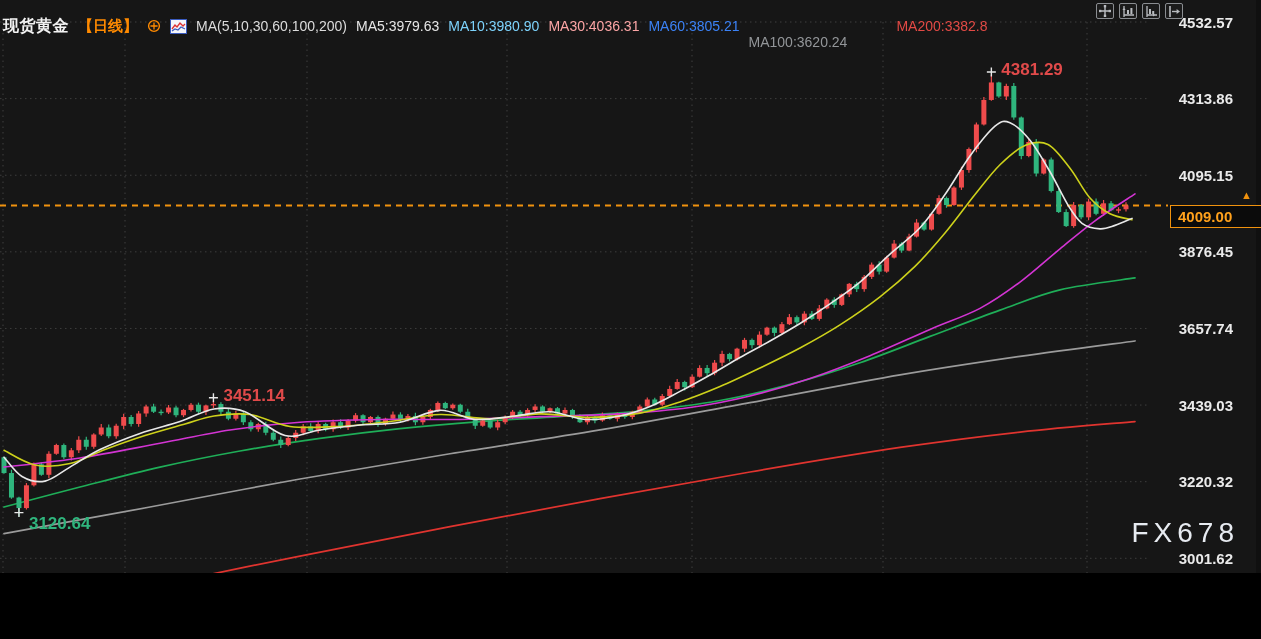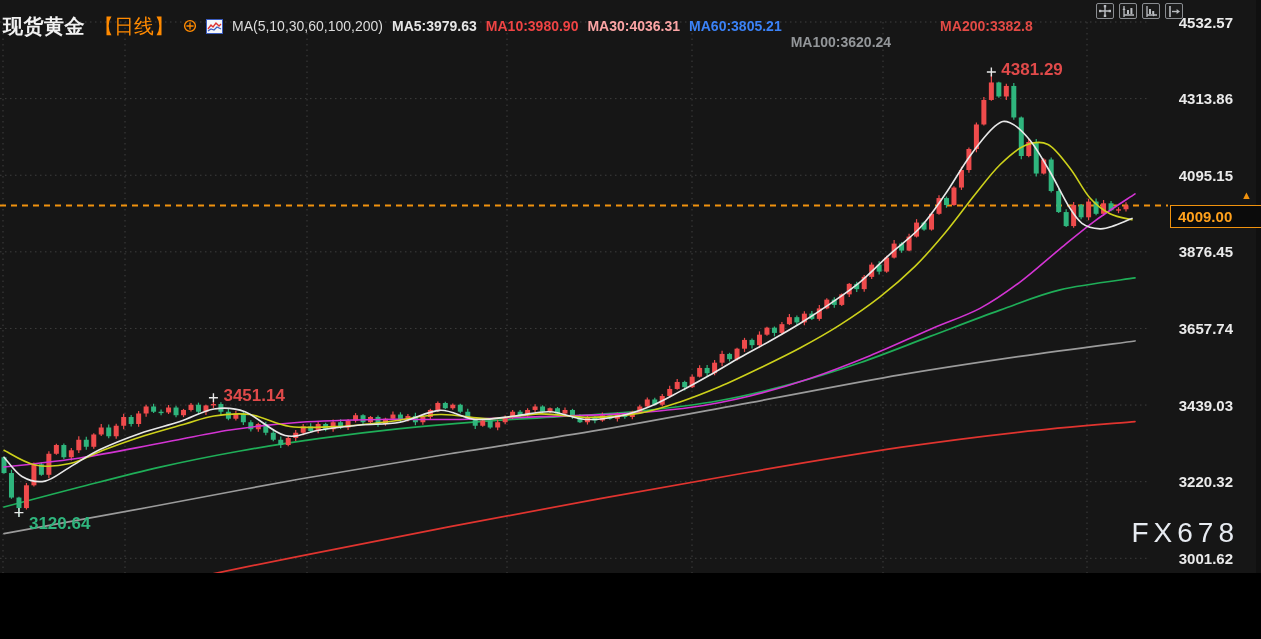--- a/index.html
+++ b/index.html
@@ -1,24 +1,24 @@
 <!DOCTYPE html>
 <html><head>
 <meta charset="utf-8">
 <style>
   html,body{margin:0;padding:0;background:#000;}
   .stage{position:relative;width:1261px;height:573px;background:#161616;overflow:hidden;
          font-family:"Liberation Sans",sans-serif;-webkit-font-smoothing:antialiased;}
   #chart-svg{position:absolute;left:0;top:0;z-index:1;}
   .topbar{position:absolute;left:3px;top:2px;z-index:6;display:flex;align-items:center;gap:9px;
           white-space:nowrap;font-size:14px;color:#dcdcdc;}
-  .title{font-size:20px;font-weight:bold;color:#f2f2f2;letter-spacing:.5px;font-family:Liberation Serif, serif;}
-  .timeframe{font-size:20px;font-weight:normal;color:#ff8a00;}
+  .title{font-size:16px;font-weight:bold;color:#f2f2f2;letter-spacing:.5px;font-family:Liberation Serif, serif;}
+  .timeframe{font-size:15px;font-weight:bold;color:#ff8a00;}
   .ma-param{color:#dcdcdc;}
-  .ma-val{font-weight:700;}
+  .ma-val{font-weight:400;}
   .tb-icons{position:absolute;top:3px;left:1096px;z-index:6;display:flex;gap:5px;}
   .tb-btn{width:18px;height:16px;border:1px solid #8a8d91;border-radius:2px;background:#1b1b1b;
           display:flex;align-items:center;justify-content:center;box-sizing:border-box;cursor:pointer;}
   .price-tag{position:absolute;left:1170px;top:205px;width:86px;height:21px;z-index:7;
              border:1px solid #f0920e;background:#0b0b0b;color:#ffa11c;font-weight:bold;
              font-size:15px;line-height:21px;padding-left:7px;box-sizing:content-box;}
   .price-arrow{position:absolute;left:1241px;top:190px;z-index:8;color:#f0920e;font-size:11px;line-height:11px;}
   .watermark{position:absolute;right:22px;bottom:24px;z-index:4;color:#e7ebf1;font-size:28px;
              letter-spacing:5px;font-weight:500;}
   .macd-bar{position:absolute;left:3px;top:630px;z-index:6;display:flex;gap:15px;font-size:15px;
@@ -385,21 +385,21 @@
     </span>
     <span style="display:inline-flex;">
       <svg width="17" height="15" viewBox="0 0 17 15">
         <rect x="0.5" y="0.5" width="16" height="14" fill="#f4f6fa" stroke="#3a5bbf"></rect>
         <path d="M2 10l3-4 2 2 3-4 3 3 2-2" fill="none" stroke="#d33" stroke-width="1.3"></path>
         <path d="M2 12l3-2 3 1 3-3 4 2" fill="none" stroke="#3a5bbf" stroke-width="1.2"></path>
       </svg>
     </span>
     <span class="ma-param">MA(5,10,30,60,100,200)</span>
     <span class="ma-val" style="color: rgb(230, 230, 230);">MA5:3979.63</span>
-    <span class="ma-val" style="color: #ef4444;">MA10:3980.90</span>
+    <span class="ma-val" style="color: #7dd3fc;">MA10:3980.90</span>
     <span class="ma-val" style="color: #fca5a5;">MA30:4036.31</span>
     <span class="ma-val" style="color: #3b82f6;">MA60:3805.21</span>
     <span class="ma-val" style="color: rgb(147, 150, 153); margin-top: 32px;">MA100:3620.24</span>
     <span class="ma-val" style="color: rgb(226, 74, 69); margin-left: 40px;">MA200:3382.8</span>
   </div>
 
   <div class="tb-icons">
     <span class="tb-btn">
       <svg width="12" height="12" viewBox="0 0 12 12">
         <path d="M6 1v10M1 6h10" stroke="#b9bcc0" stroke-width="1.4"></path>

